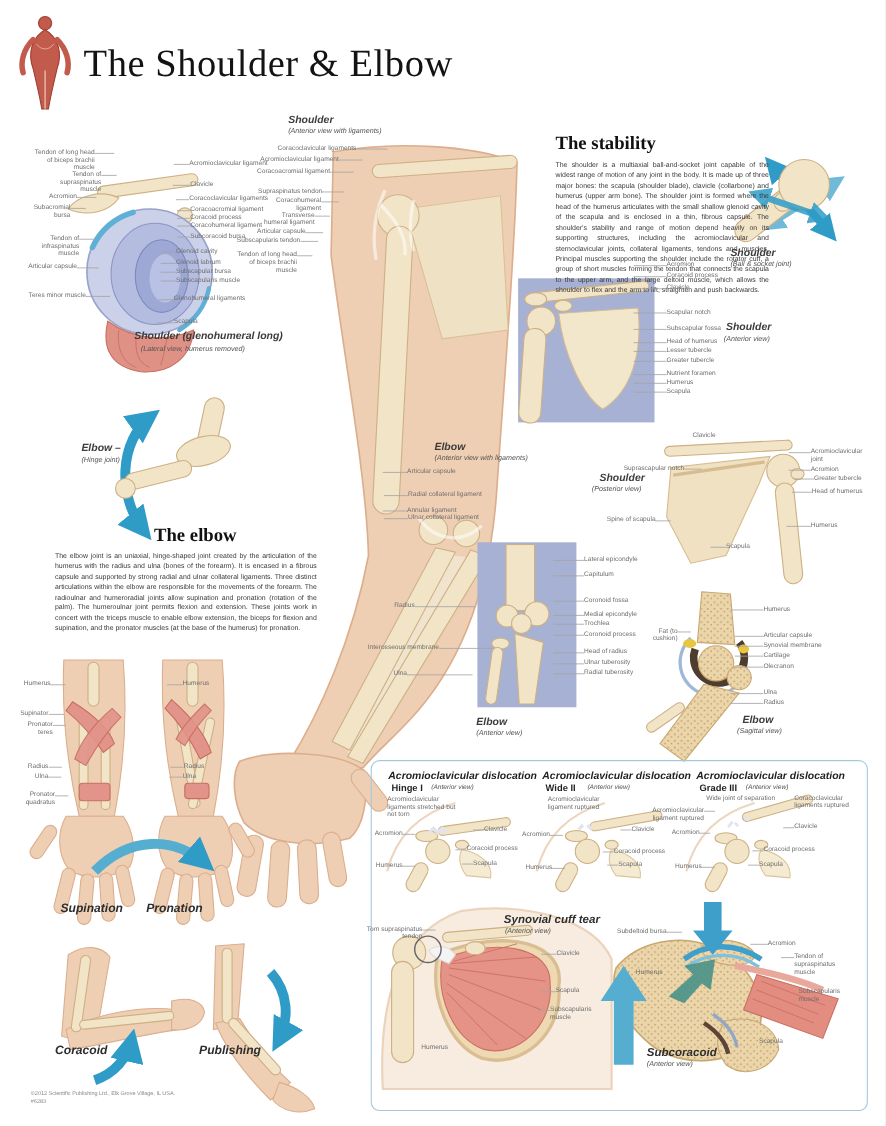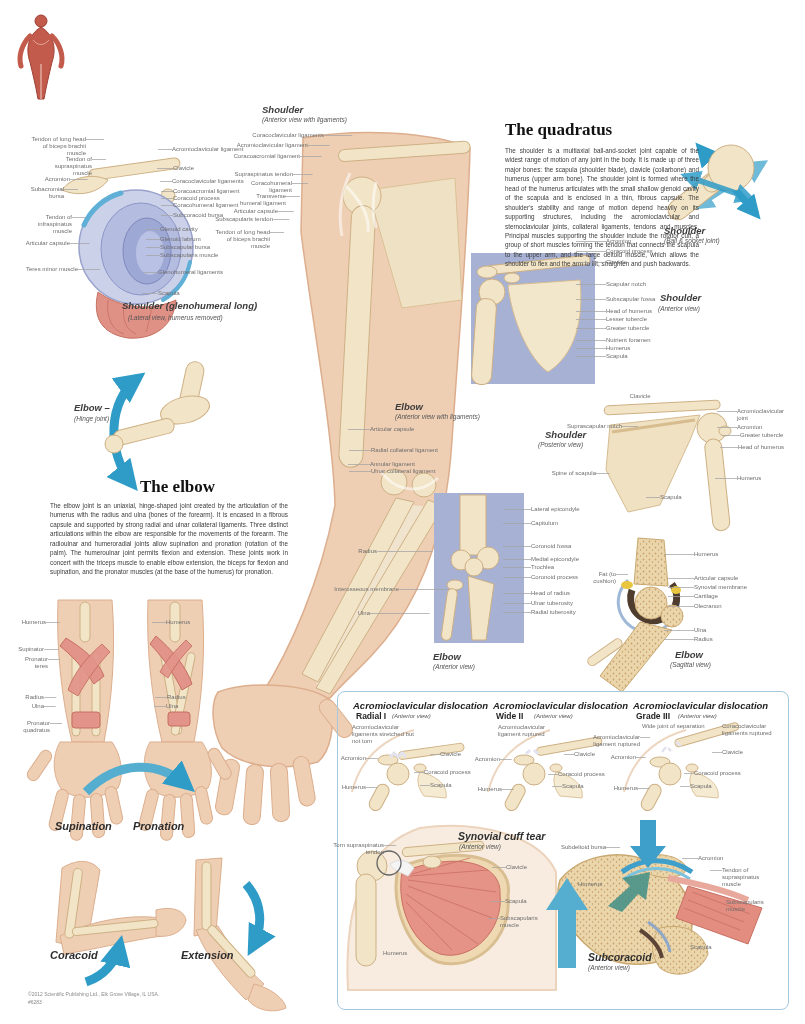--- a/index.html
+++ b/index.html
@@ -257,21 +257,22 @@
       <path d="M648,922 C660,930 668,940 670,952" stroke="#8FA8C8" stroke-width="3" fill="none"></path>
       <path d="M640,930 C652,938 660,948 662,958" stroke="#5C4436" stroke-width="4" fill="none"></path>
       <polygon points="558,968 576,968 576,910 588,910 567,878 546,910 558,910" fill="#55AECF"></polygon>
       <polygon points="640,820 656,820 656,846 666,846 648,868 630,846 640,846" fill="#3E9FCA"></polygon>
       <polygon points="608,906 622,912 638,894 646,900 650,872 622,878 630,886" fill="#3F8E86" opacity=".85"></polygon>
     </g>
   </svg>
 
   <div class="pathology-box"></div>
 
-  <div class="abs h2" style="left:505px;top:120px;">The quadratus</div>
+  <div class="abs title" style="left:76px;top:38px;">The Shoulder &amp; Elbow</div>
+  <div class="abs h2" style="left:505px;top:120px;">The stability</div>
   <div class="abs body" style="left:505px;top:146px;width:194px;">The shoulder is a multiaxial ball-and-socket joint capable of the widest range of motion of any joint in the body. It is made up of three major bones: the scapula (shoulder blade), clavicle (collarbone) and humerus (upper arm bone). The shoulder joint is formed where the head of the humerus articulates with the small shallow glenoid cavity of the scapula and is enclosed in a thin, fibrous capsule. The shoulder's stability and range of motion depend heavily on its supporting structures, including the acromioclavicular and sternoclavicular joints, collateral ligaments, tendons and muscles. Principal muscles supporting the shoulder include the rotator cuff, a group of short muscles forming the tendon that connects the scapula to the upper arm, and the large deltoid muscle, which allows the shoulder to flex and the arm to lift, straighten and push backwards.</div>
   <div class="abs h2" style="left:140px;top:477px;">The elbow</div>
   <div class="abs body" style="left:50px;top:501px;width:238px;">The elbow joint is an uniaxial, hinge-shaped joint created by the articulation of the humerus with the radius and ulna (bones of the forearm). It is encased in a fibrous capsule and supported by strong radial and ulnar collateral ligaments. Three distinct articulations within the elbow are responsible for the movements of the forearm. The radioulnar and humeroradial joints allow supination and pronation (rotation of the palm). The humeroulnar joint permits flexion and extension. These joints work in concert with the triceps muscle to enable elbow extension, the biceps for flexion and supination, and the pronator muscles (at the base of the humerus) for pronation.</div>
   <div class="abs copy" style="left:28px;top:991px;">©2012 Scientific Publishing Ltd., Elk Grove Village, IL USA.</div>
   <div class="abs copy" style="left:28px;top:999px;">#6283</div>
 
   <div class="abs" style="left:0;top:0;width:805px;height:1024px;">
       <div class="tx cap" style="left: 122px; top: 300px;">
         <span style="white-space: nowrap;">Shoulder (glenohumeral long)</span>
       </div>
@@ -656,27 +657,27 @@
       <div class="tx move" style="left: 55px; top: 820px;">
         <span style="white-space: nowrap;">Supination</span>
       </div>
       <div class="tx move" style="left: 133px; top: 820px;">
         <span style="white-space: nowrap;">Pronation</span>
       </div>
       <div class="tx move" style="left: 50px; top: 949px;">
         <span style="white-space: nowrap;">Coracoid</span>
       </div>
       <div class="tx move" style="left: 181px; top: 949px;">
-        <span style="white-space: nowrap;">Extension</span>
+        <span style="white-space: nowrap;">Publishing</span>
       </div>
       <div class="tx gtitle" style="left: 353px; top: 700px;">
         <span style="white-space: nowrap;">Acromioclavicular dislocation</span>
       </div>
       <div class="tx grade" style="left: 356px; top: 711px;">
-        <span style="white-space: nowrap;">Radial I</span>
+        <span style="white-space: nowrap;">Hinge I</span>
       </div>
       <div class="tx sub2" style="left: 392px; top: 713px;">
         <span style="white-space: nowrap;">(Anterior view)</span>
       </div>
       <div class="tx lbl" style="left: 352px; top: 724px;">
         <span style="white-space: normal; width: 68px;">Acromioclavicular ligaments stretched but not torn</span>
       </div>
       <div class="tx lbl ar" style="left: 378px; top: 755px;">
         <span style="white-space: nowrap;">Acromion</span>
         <span class="ldr" style="width: 12px;"></span>

